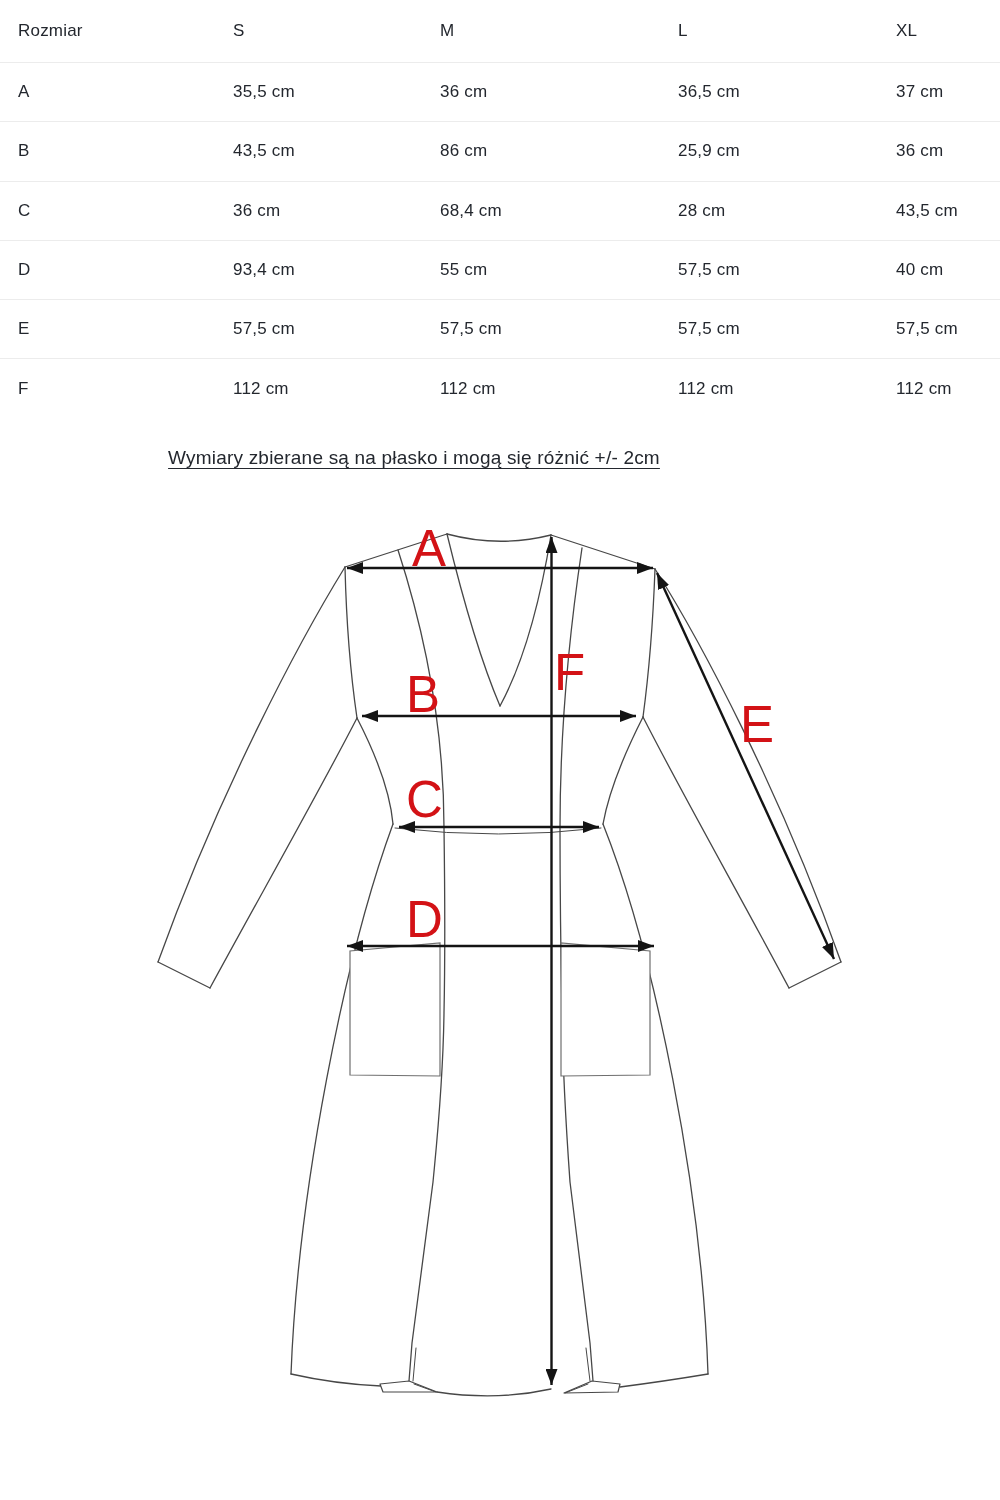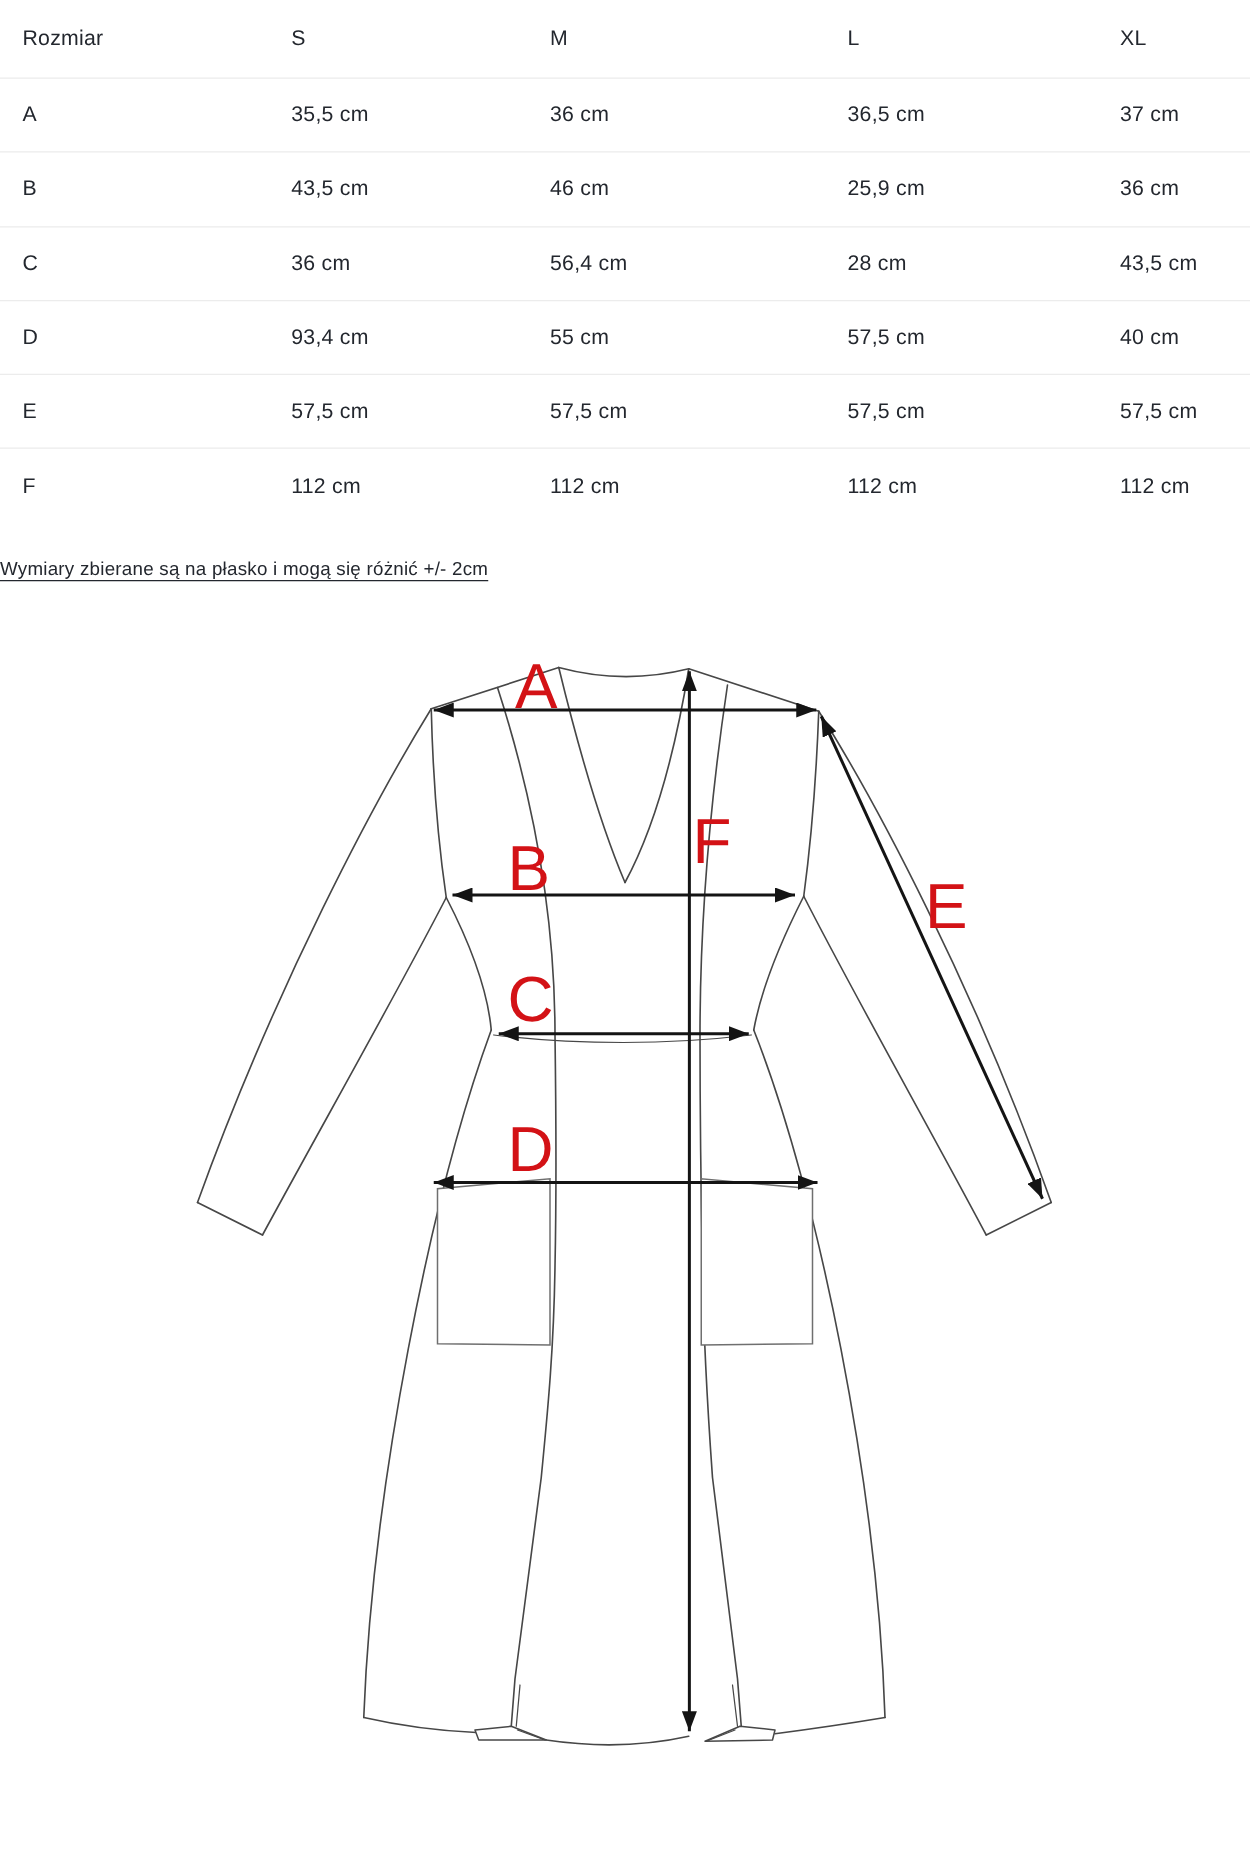--- a/index.html
+++ b/index.html
@@ -24,21 +24,21 @@
     align-items:center;
     font-size:17px;
     letter-spacing:.2px;
     border-bottom:1px solid var(--divider-color);
   }
   .trow.header{height:62px;}
   .trow.last{border-bottom:none;}
   .trow div{white-space:nowrap;}
   .note{
     position:absolute;top:447px;left:0;width:828px;
-    text-align:left;font-size:15px;letter-spacing:.2px;
+    text-align:center;font-size:19px;letter-spacing:.2px;
   }
   .note span{text-decoration:underline;text-underline-offset:4px;}
   svg.diagram{position:absolute;top:0;left:0;}
   .outline{stroke:var(--outline-color);stroke-width:1.3;fill:none;stroke-linejoin:round;stroke-linecap:round;}
   .thin{stroke-width:1;}
   .pocket{stroke:#6f6f6f;stroke-width:1.2;fill:#ffffff;}
   .tab{stroke:var(--outline-color);stroke-width:1.2;fill:#ffffff;stroke-linejoin:round;}
   .dim{stroke:var(--arrow-color);stroke-width:2.4;fill:none;}
   .dim-letter{
     fill:var(--letter-color);
@@ -61,28 +61,28 @@
       <div class="trow">
         <div>A</div>
         <div>35,5 cm</div>
         <div>36 cm</div>
         <div>36,5 cm</div>
         <div>37 cm</div>
       </div>
       <div class="trow">
         <div>B</div>
         <div>43,5 cm</div>
-        <div>46 cm</div>
+        <div>86 cm</div>
         <div>25,9 cm</div>
         <div>36 cm</div>
       </div>
       <div class="trow">
         <div>C</div>
         <div>36 cm</div>
-        <div>56,4 cm</div>
+        <div>68,4 cm</div>
         <div>28 cm</div>
         <div>43,5 cm</div>
       </div>
       <div class="trow">
         <div>D</div>
         <div>93,4 cm</div>
         <div>55 cm</div>
         <div>57,5 cm</div>
         <div>40 cm</div>
       </div>

